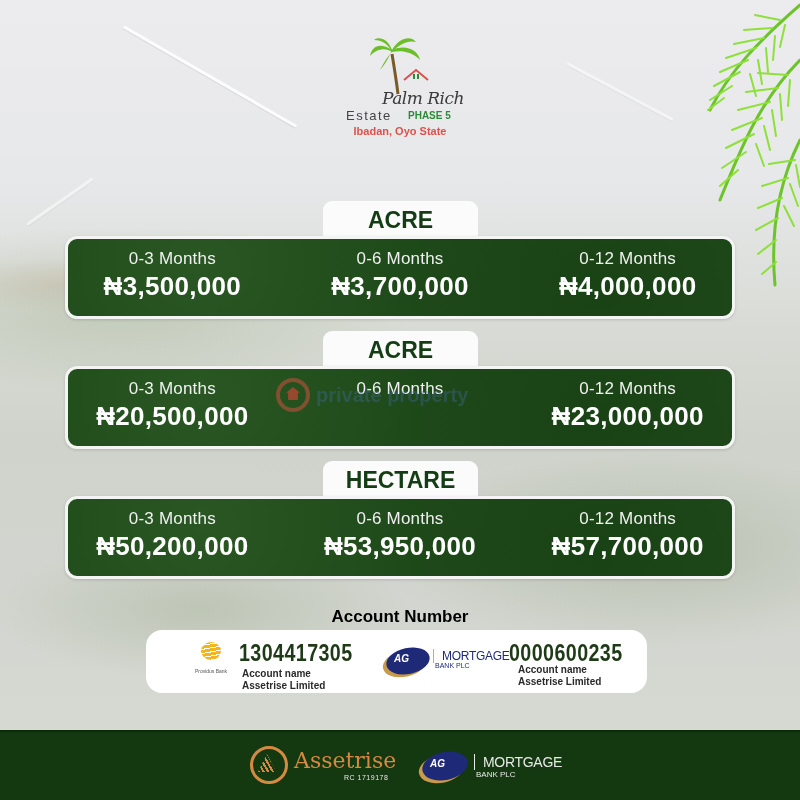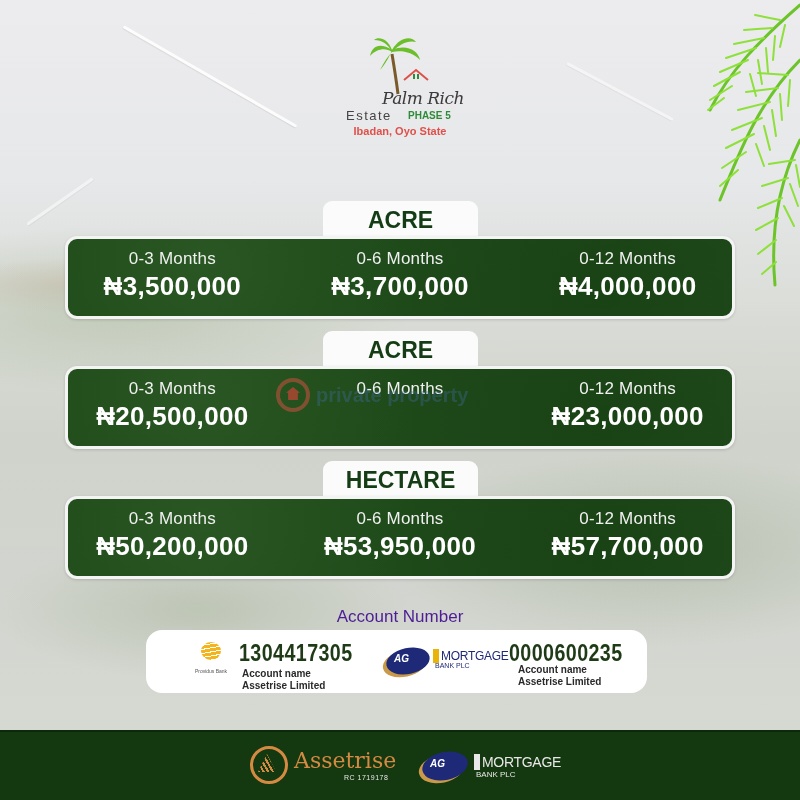--- a/index.html
+++ b/index.html
@@ -81,21 +81,21 @@
     position: absolute; left: 10px; top: 9px; width: 14px; height: 13px; background: rgba(180,70,50,0.8);
     clip-path: polygon(50% 0, 100% 45%, 85% 45%, 85% 100%, 15% 100%, 15% 45%, 0 45%);
   }
   .watermark .text {
     position: absolute; left: 40px; top: 6px; font-size: 20px; color: rgba(70,110,170,0.35); font-weight: bold;
   }
 
   
   .acct-title {
     position: absolute; left: 0; width: 800px; top: 607px; text-align: center;
-    font-size: 17px; font-weight: normal; color: #4c1d95;
+    font-size: 17px; font-weight: bold; color: #000000;
   }
   .acct-card {
     position: absolute; left: 146px; top: 630px; width: 501px; height: 63px;
     background: #fff; border-radius: 16px;
   }
   .providus-logo { position: absolute; left: 40px; top: 12px; width: 50px; height: 42px; text-align: center; }
   .providus-mark {
     margin: 0 auto; width: 20px; height: 18px; border-radius: 50%;
     background: repeating-linear-gradient(170deg, #f4b41c 0 3px, #fff 3px 4px);
   }
@@ -108,21 +108,21 @@
   .acct-label { position: absolute; font-size: 10px; font-weight: bold; color: #2a2a2a; line-height: 12px; }
   .ag-logo { position: absolute; left: 238px; top: 14px; width: 120px; height: 34px; }
   .ag-oval {
     position: absolute; left: 2px; top: 4px; width: 44px; height: 26px;
     border-radius: 50%; background: #1e2a78; transform: rotate(-12deg);
     box-shadow: -4px 2px 0 #c89a4a;
   }
   .ag-text {
     position: absolute; left: 10px; top: 9px; font-size: 10px; font-weight: bold; font-style: italic; color: #fff;
   }
-  .ag-mort { position: absolute; left: 49px; top: 5px; font-size: 12px; color: #1e2a78; letter-spacing: -0.3px; border-left: 6px solid #eab308; padding-left: 2px; }
+  .ag-mort { position: absolute; left: 49px; top: 5px; font-size: 12px; color: #1e2a78; letter-spacing: -0.3px; border-left: 1px solid #eab308; padding-left: 8px; }
   .ag-bank { position: absolute; left: 51px; top: 18px; font-size: 7px; color: #1e2a78; }
 
   
   .footer {
     position: absolute; left: 0; top: 730px; width: 800px; height: 70px;
     background: #14380f; border-top: 2px solid #0c2a09;
   }
   .assetrise { position: absolute; left: 250px; top: 14px; width: 160px; height: 42px; }
   .assetrise-circle {
     position: absolute; left: 0; top: 0; width: 38px; height: 38px; border-radius: 50%;

